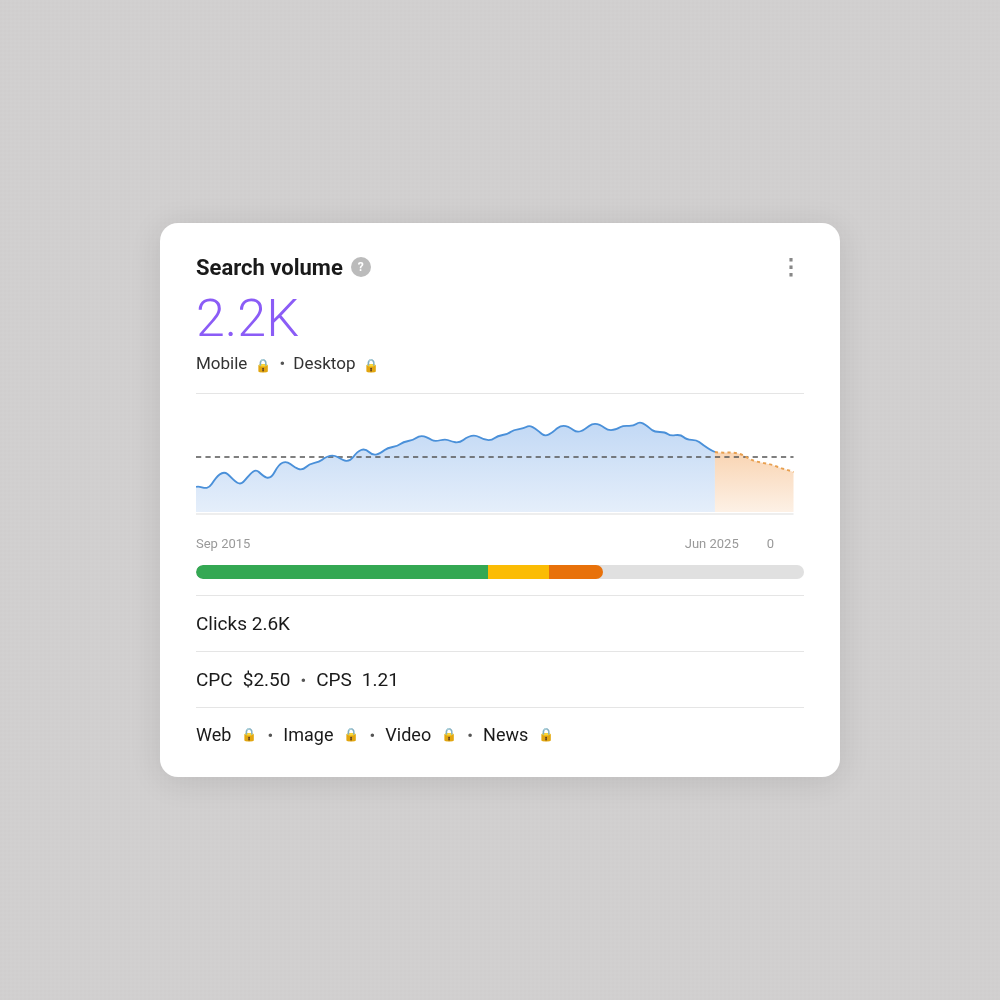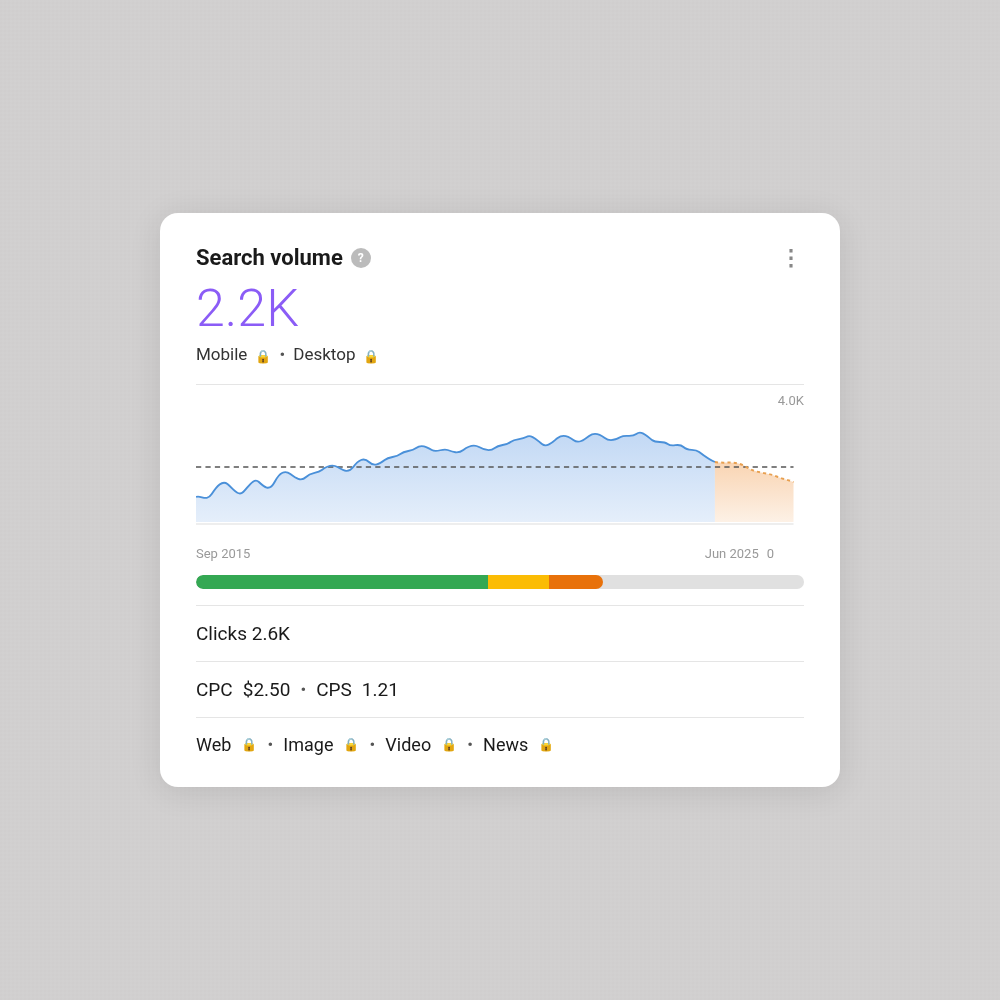--- a/index.html
+++ b/index.html
@@ -128,21 +128,21 @@
       display: flex;
       justify-content: space-between;
       font-size: 13px;
       color: #999;
       margin-top: 4px;
       padding-right: 30px;
     }
 
     .chart-x-right {
       display: flex;
-      gap: 8px;
+      gap: 28px;
     }
 
     
     .color-bar-section {
       margin: 14px 0 0 0;
     }
 
     .color-bar-track {
       width: 100%;
       height: 14px;
@@ -224,21 +224,20 @@
     <span>Mobile</span>
     <span class="lock-icon">🔒</span>
     <span class="dot-sep">•</span>
     <span>Desktop</span>
     <span class="lock-icon">🔒</span>
   </div>
 
   <hr class="divider">
 
   <div class="chart-container">
-    <div class="chart-y-label">4.0K</div>
     <div class="chart-svg-wrapper">
       <svg class="chart" viewBox="0 0 580 130" preserveAspectRatio="none">
 
         <defs>
           <linearGradient id="blueArea" x1="0" y1="0" x2="0" y2="1">
             <stop offset="0%" stop-color="#a8c8f0" stop-opacity="0.7"></stop>
             <stop offset="100%" stop-color="#a8c8f0" stop-opacity="0.3"></stop>
           </linearGradient>
           <linearGradient id="orangeArea" x1="0" y1="0" x2="0" y2="1">
             <stop offset="0%" stop-color="#f5b880" stop-opacity="0.6"></stop>

